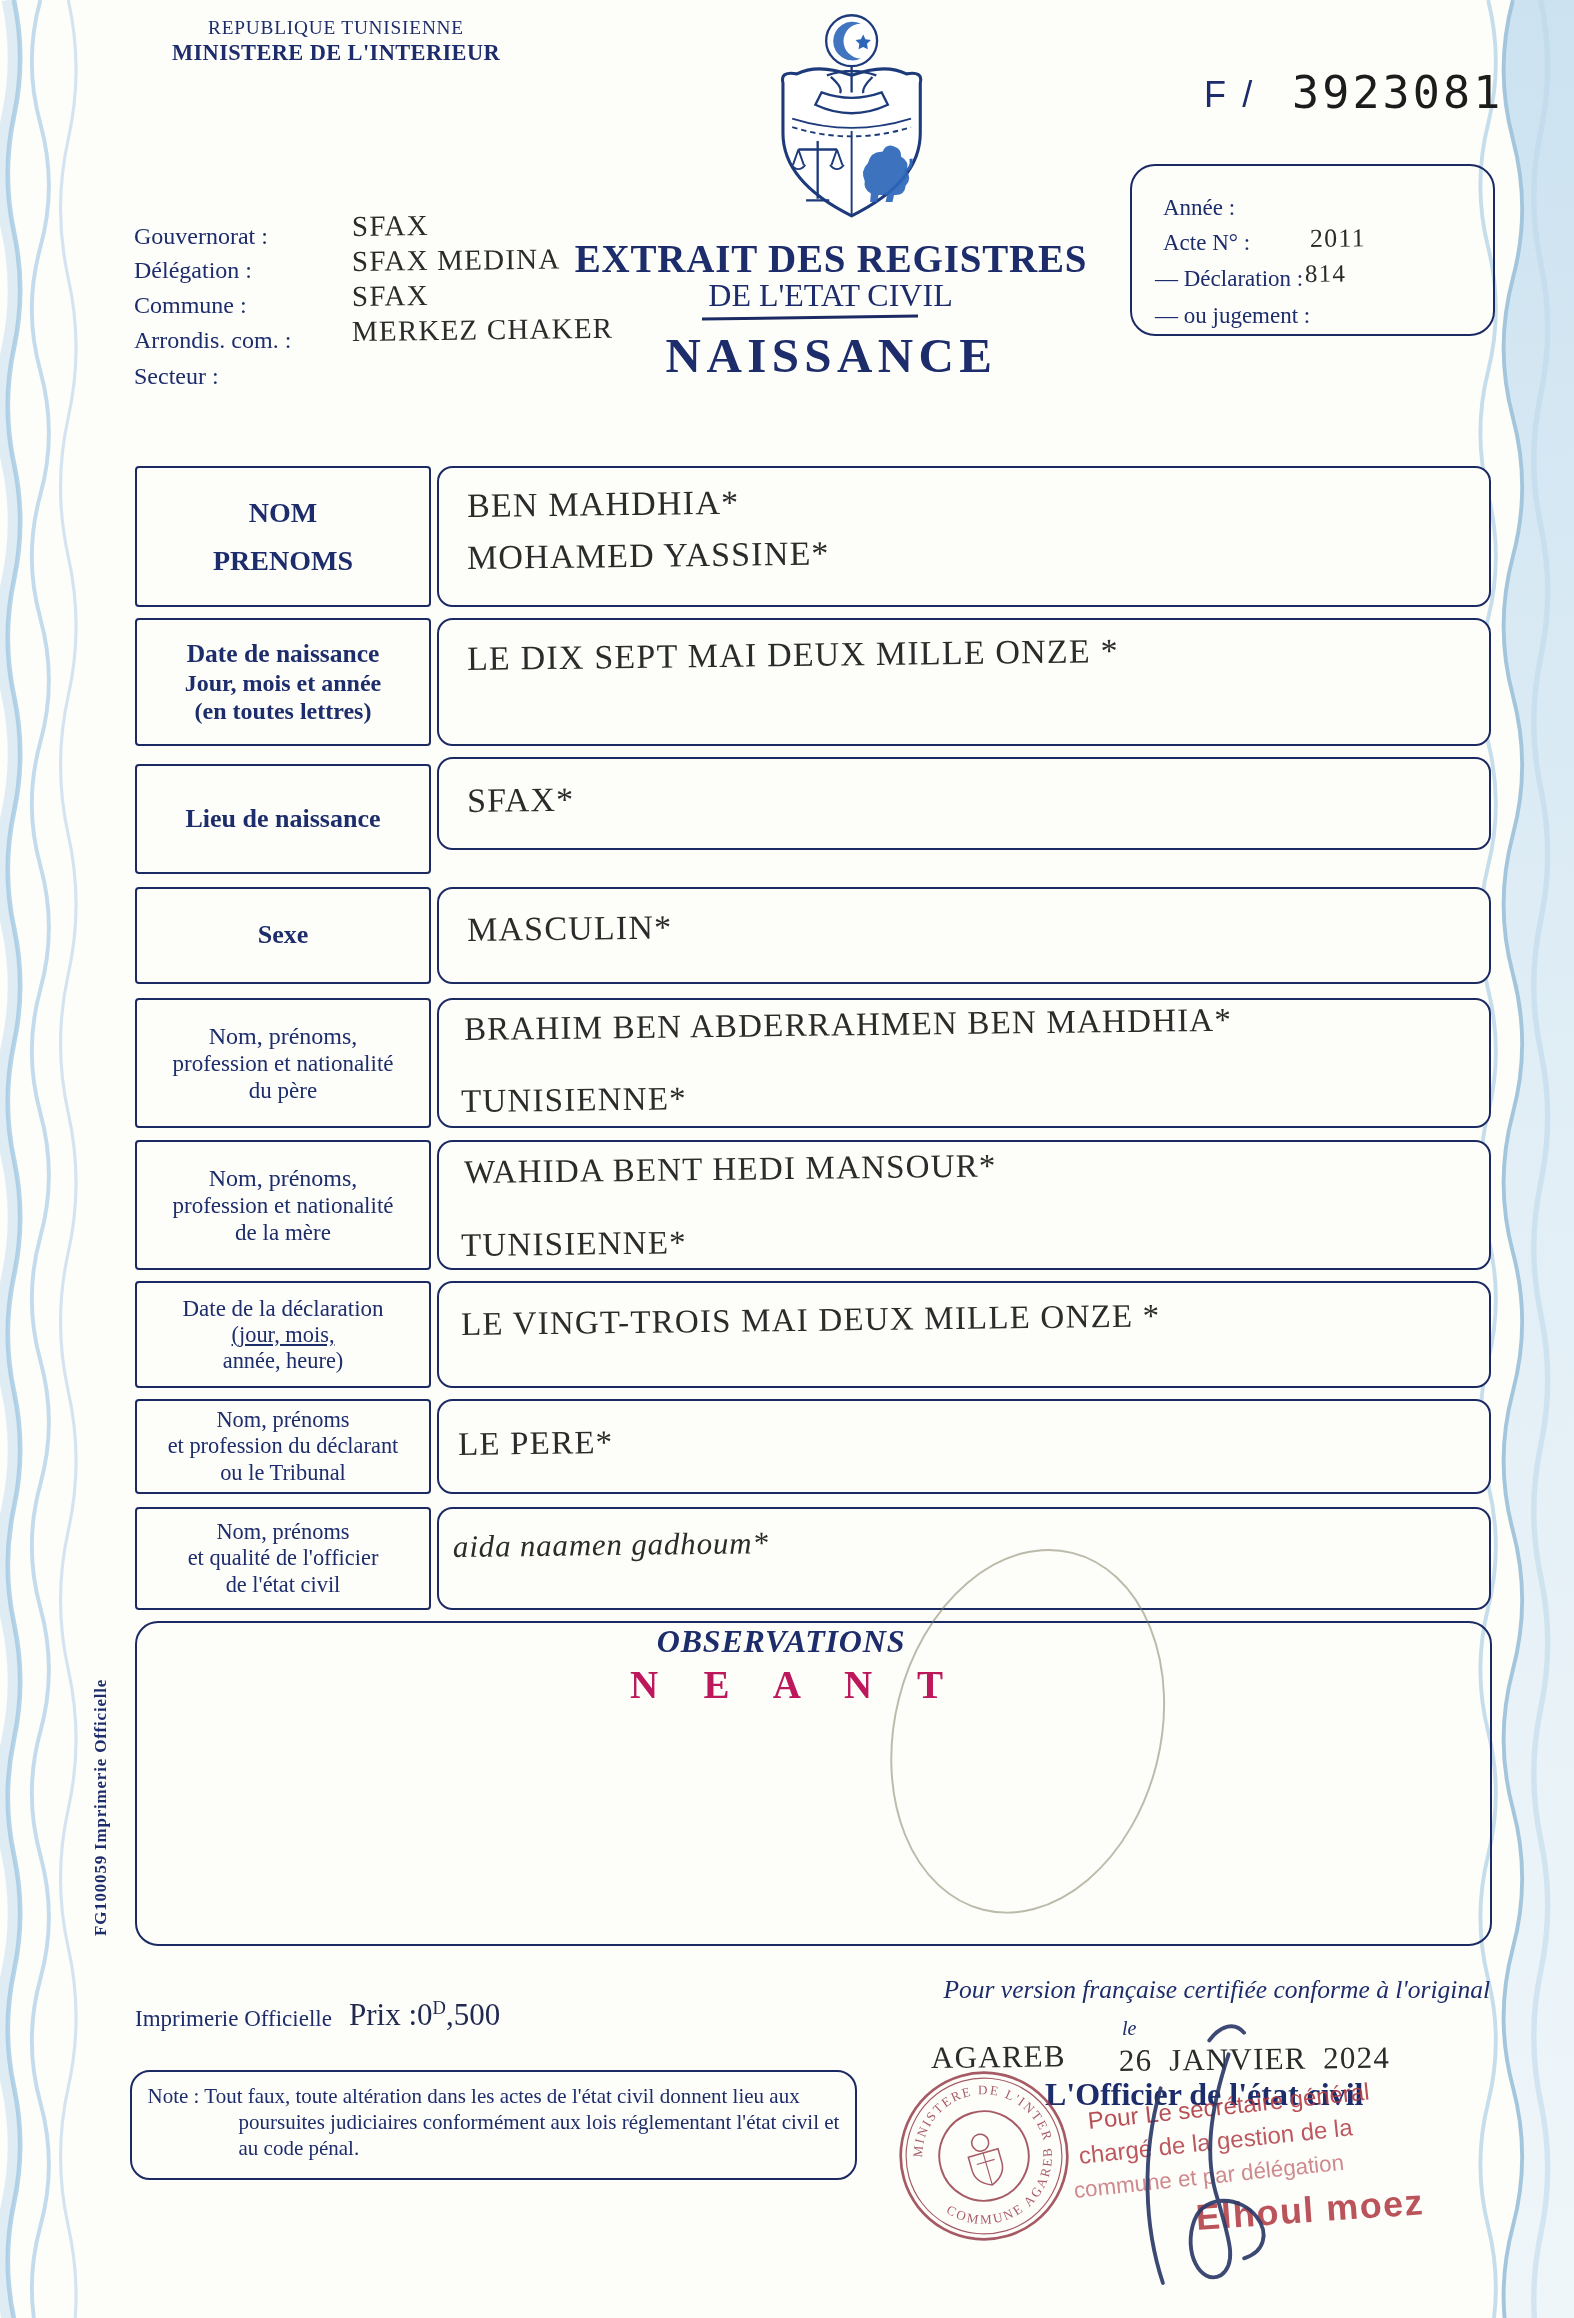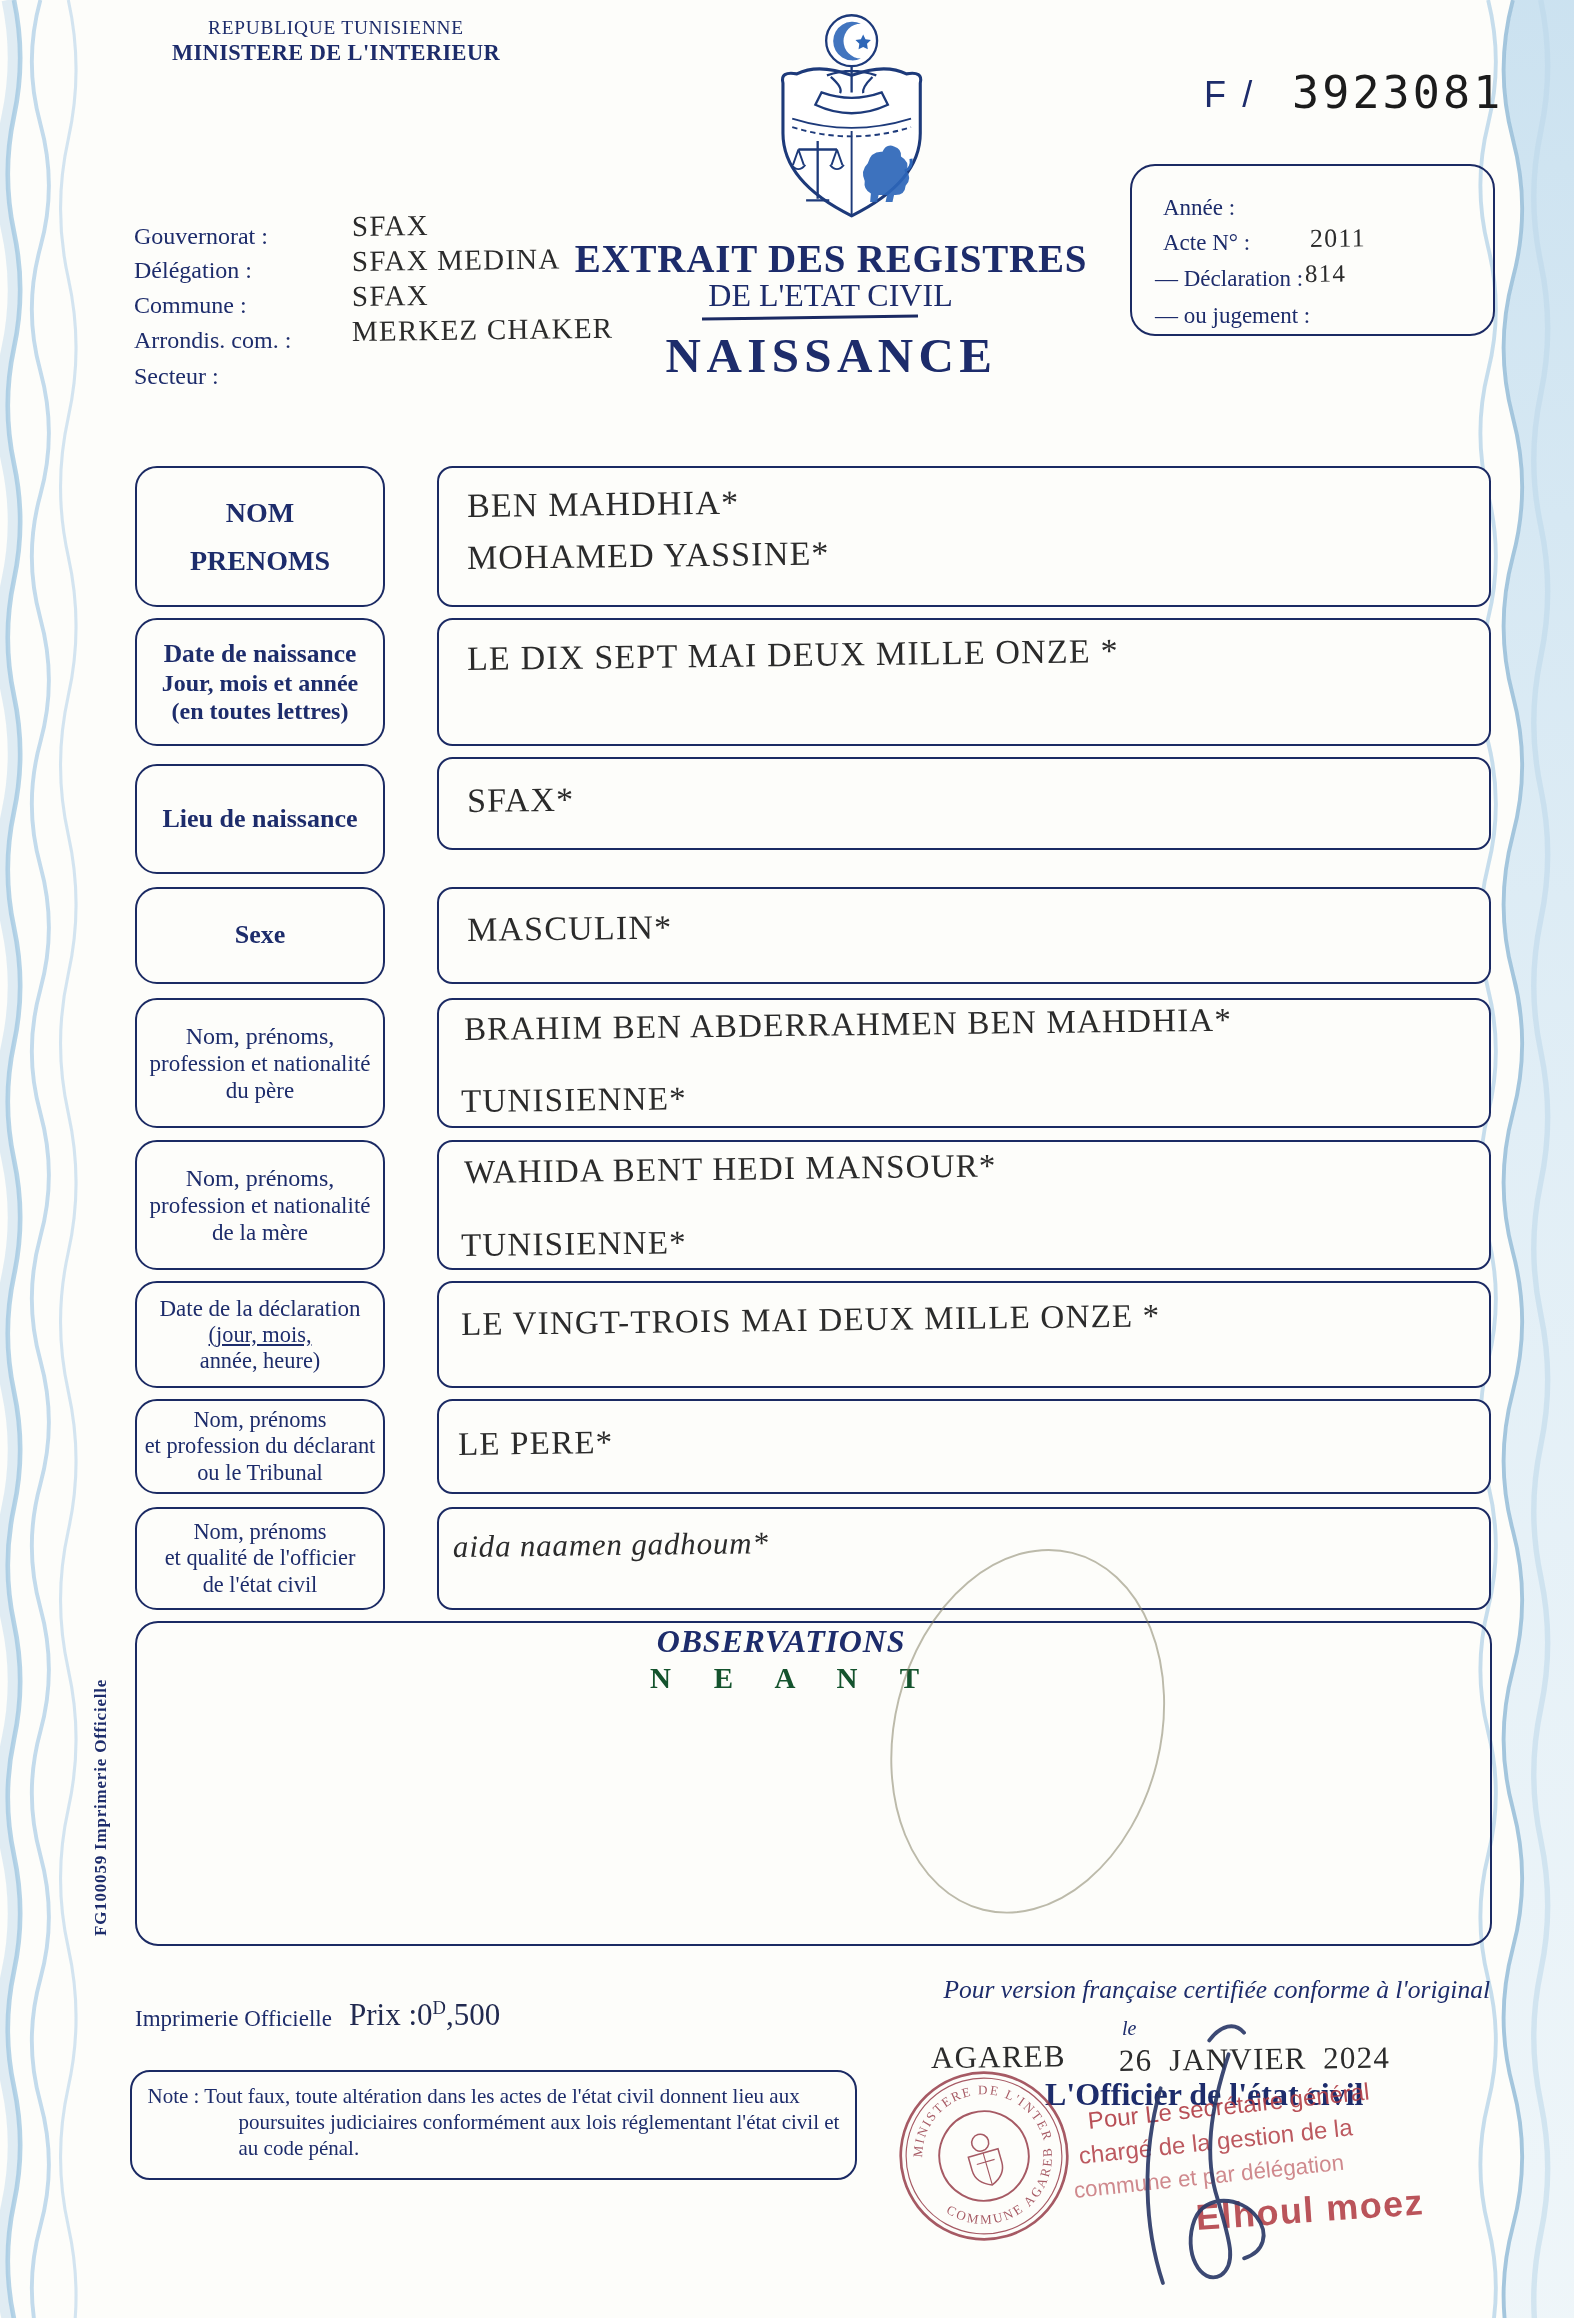--- a/index.html
+++ b/index.html
@@ -9,22 +9,22 @@
     font-family:"Liberation Serif", serif;color:#1d2c6b;padding-left:17px;
   }
   .abs{position:absolute;}
   .navy{color:#1d2c6b;}
   .typed{
     font-family:"Liberation Serif", serif;color:#2b2b2b;
     letter-spacing:1.2px;white-space:nowrap;
     transform:rotate(-0.7deg);transform-origin:left center;
   }
   .lblbox{
-    position:absolute;left:135px;width:250px;box-sizing:border-box;
-    border:2.7px solid #1b2a63;border-radius:22px;
+    position:absolute;left:135px;width:296px;box-sizing:border-box;
+    border:2.7px solid #1b2a63;border-radius:4px;
     display:flex;flex-direction:column;justify-content:center;align-items:center;
     text-align:right;background:#fdfdfa;
   }
   .valbox{
     position:absolute;left:437px;width:1054px;box-sizing:border-box;
     border:2.3px solid #1b2a63;border-radius:15.5px;background:#fdfdfa;
   }
   .lbl-bold{font-weight:bold;}
   .lbl-line{display:block;line-height:1.18;}
   svg{display:block;}
@@ -176,21 +176,21 @@
     <span class="lbl-line" style="font-size:22.4px;">Nom, prénoms</span>
     <span class="lbl-line" style="font-size:22.4px;">et qualité de l'officier</span>
     <span class="lbl-line" style="font-size:22.4px;">de l'état civil</span>
   </div>
   <div class="valbox" style="top:1507px;height:103px;">
     <span class="abs typed" style="left:14px;top:20px;font-size:31px;font-style:italic;letter-spacing:0.8px;">aida naamen gadhoum*</span>
   </div>
 
   <div class="abs" style="left:135px;top:1621px;width:1357px;height:325px;border:2.7px solid #1b2a63;border-radius:23px;box-sizing:border-box;"></div>
   <div class="abs navy" style="left:603px;top:1623px;width:356px;text-align:center;font-size:32px;font-weight:bold;font-style:italic;letter-spacing:0.8px;">OBSERVATIONS</div>
-  <div class="abs" style="left:650px;top:1662px;font-size:29px;font-weight:bold;color:#14532d;letter-spacing:10.8px;word-spacing:14px;">N E A N T</div>
+  <div class="abs" style="left:630px;top:1662px;font-size:39px;font-weight:bold;color:#be185d;letter-spacing:10.8px;word-spacing:14px;">N E A N T</div>
 
   <svg class="abs" style="left:0;top:0;pointer-events:none;" width="1574" height="2319" viewBox="0 0 2037 3000">
     <ellipse cx="1330" cy="2240" rx="172" ry="238" transform="rotate(14 1330 2240)" fill="none" stroke="rgba(123,120,90,0.5)" stroke-width="2.5"></ellipse>
   </svg>
 
   <div class="abs navy" style="left:91px;top:1936px;font-size:17px;font-weight:bold;transform:rotate(-90deg);transform-origin:0 0;white-space:nowrap;letter-spacing:0.8px;">FG100059  Imprimerie Officielle</div>
 
   <div class="abs navy" style="left:135px;top:2006px;font-size:23px;">Imprimerie Officielle</div>
   <div class="abs navy" style="left:349px;top:1997px;font-size:31px;color:#222a50;">
     <span>Prix :0</span><sup style="font-size:18.5px;">D</sup><span>,500</span>

